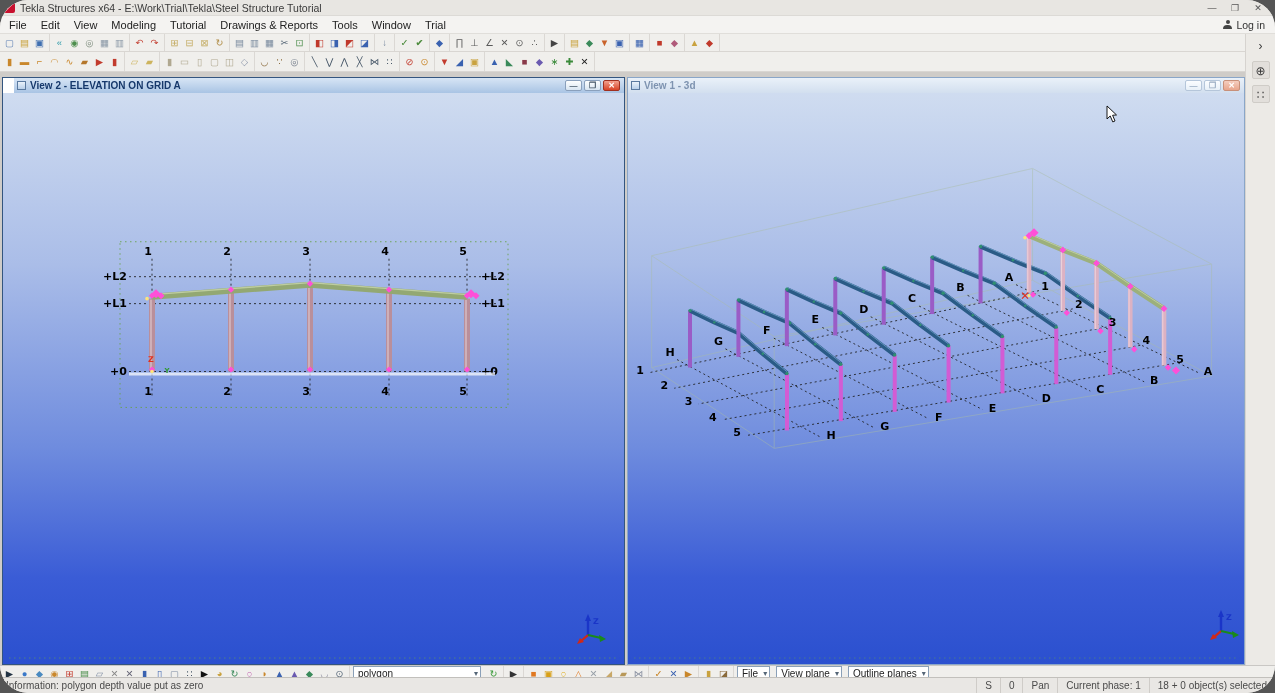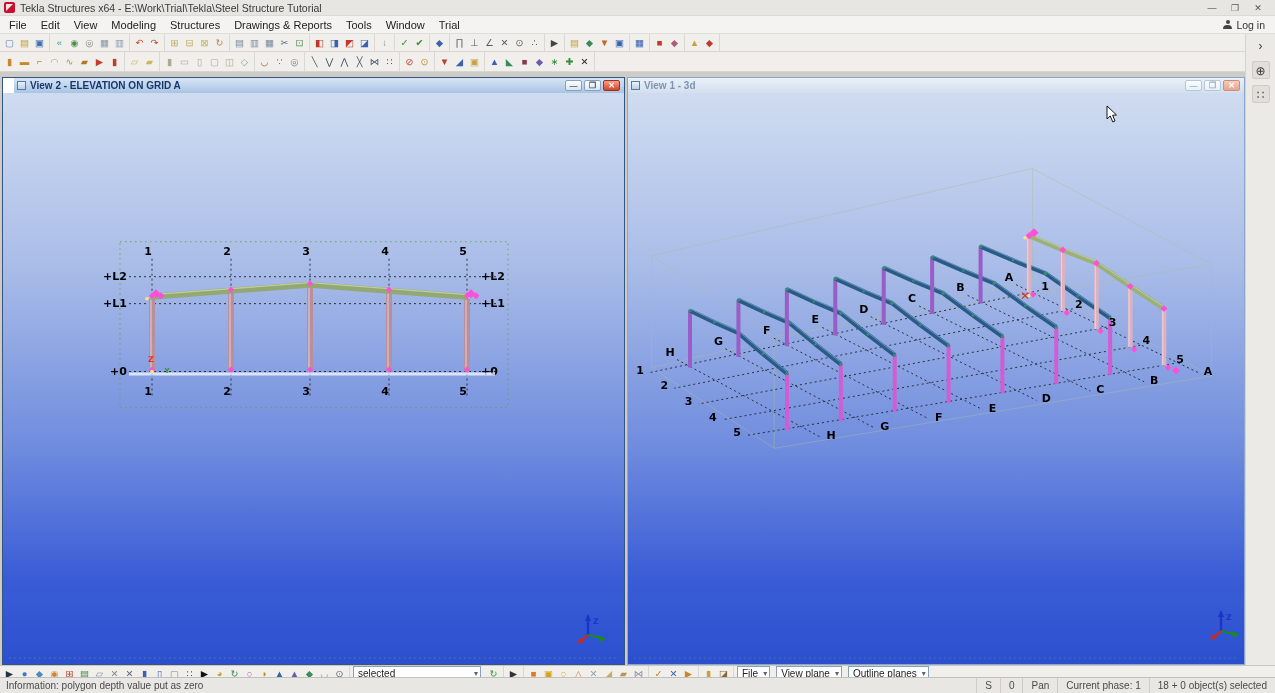--- a/index.html
+++ b/index.html
@@ -1,18 +1,18 @@
 <!DOCTYPE html>
 <html><head>
 <meta charset="utf-8">
 <style>
   html,body{margin:0;padding:0;background:#555;}
   *{box-sizing:border-box;}
   .app{position:relative;width:1275px;height:693px;background:#e9e7e3;overflow:hidden;
-       font-family:"Liberation Sans",sans-serif;color:#222;cursor:default;}
+       font-family:"Liberation Sans",sans-serif;color:#222;cursor:default;border-radius:28px;}
   
   .titlebar{position:absolute;left:0;top:0;right:0;height:16px;background:#e8e6e2;
             display:flex;align-items:center;padding:0 4px;border-bottom:1px solid #dcdad6;}
   .logo{width:11px;height:11px;background:#c8102e;border-radius:2px;margin-right:5px;position:relative;flex:0 0 auto;}
   .logo::after{content:"";position:absolute;left:2px;top:2px;width:0;height:0;
                border-left:7px solid #fff;border-bottom:7px solid transparent;opacity:.9;}
   .title{font-size:10.5px;color:#3a3a3a;white-space:nowrap;}
   .wctrls{margin-left:auto;display:flex;gap:9px;padding-right:6px;}
   .wbtn{font-size:9px;color:#555;width:14px;text-align:center;line-height:14px;}
   .menubar{position:absolute;left:0;top:16px;right:0;height:18px;background:#f4f3f1;
@@ -76,21 +76,21 @@
         <span class="wbtn">✕</span>
       </span>
   </div>
 
   <div class="menubar">
     <ul id="menus">
         <li>File</li>
         <li>Edit</li>
         <li>View</li>
         <li>Modeling</li>
-        <li>Structures</li>
+        <li>Tutorial</li>
         <li>Drawings &amp; Reports</li>
         <li>Tools</li>
         <li>Window</li>
         <li>Trial</li>
       </ul>
     <span class="login">
       <span class="person"></span>
       <span>Log in</span>
     </span>
   </div>
@@ -530,21 +530,21 @@
           <span class="ticon" title="" style="color: rgb(192, 96, 176);">○</span>
           <span class="ticon" title="" style="color: rgb(201, 135, 43);">◗</span>
           <span class="ticon" title="" style="color: rgb(58, 98, 176);">▲</span>
           <span class="ticon" title="" style="color: rgb(106, 90, 176);">▲</span>
           <span class="ticon" title="" style="color: rgb(58, 138, 90);">◆</span>
           <span class="ticon" title="" style="color: rgb(136, 136, 153);">◡</span>
           <span class="ticon" title="" style="color: rgb(85, 102, 119);">⊙</span>
         </div>
       </div>
     <div class="combo profile">
-      <span>selected</span>
+      <span>polygon</span>
     </div>
     <div style="display:flex;height:100%;" id="tbb-mid">
         <div class="tgroup">
           <span class="ticon" title="" style="color: rgb(58, 154, 58);">↻</span>
         </div>
         <div class="tgroup">
           <span class="ticon" title="" style="color: rgb(51, 51, 51);">▶</span>
         </div>
       </div>
     <div style="display:flex;height:100%;" id="tbb-right">

